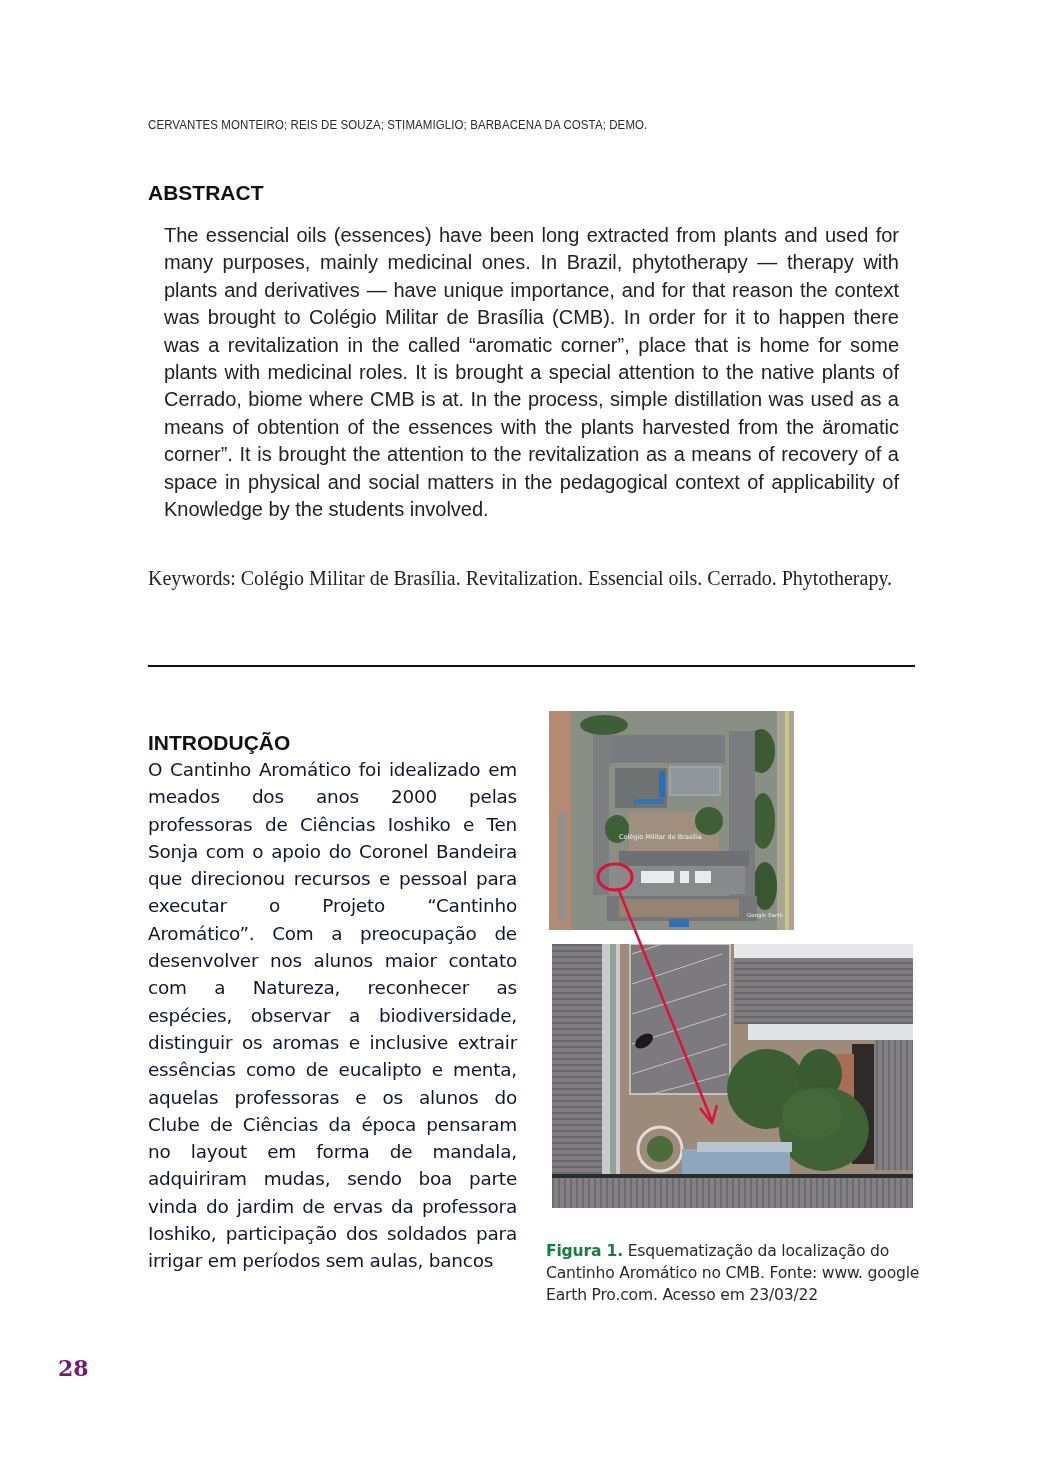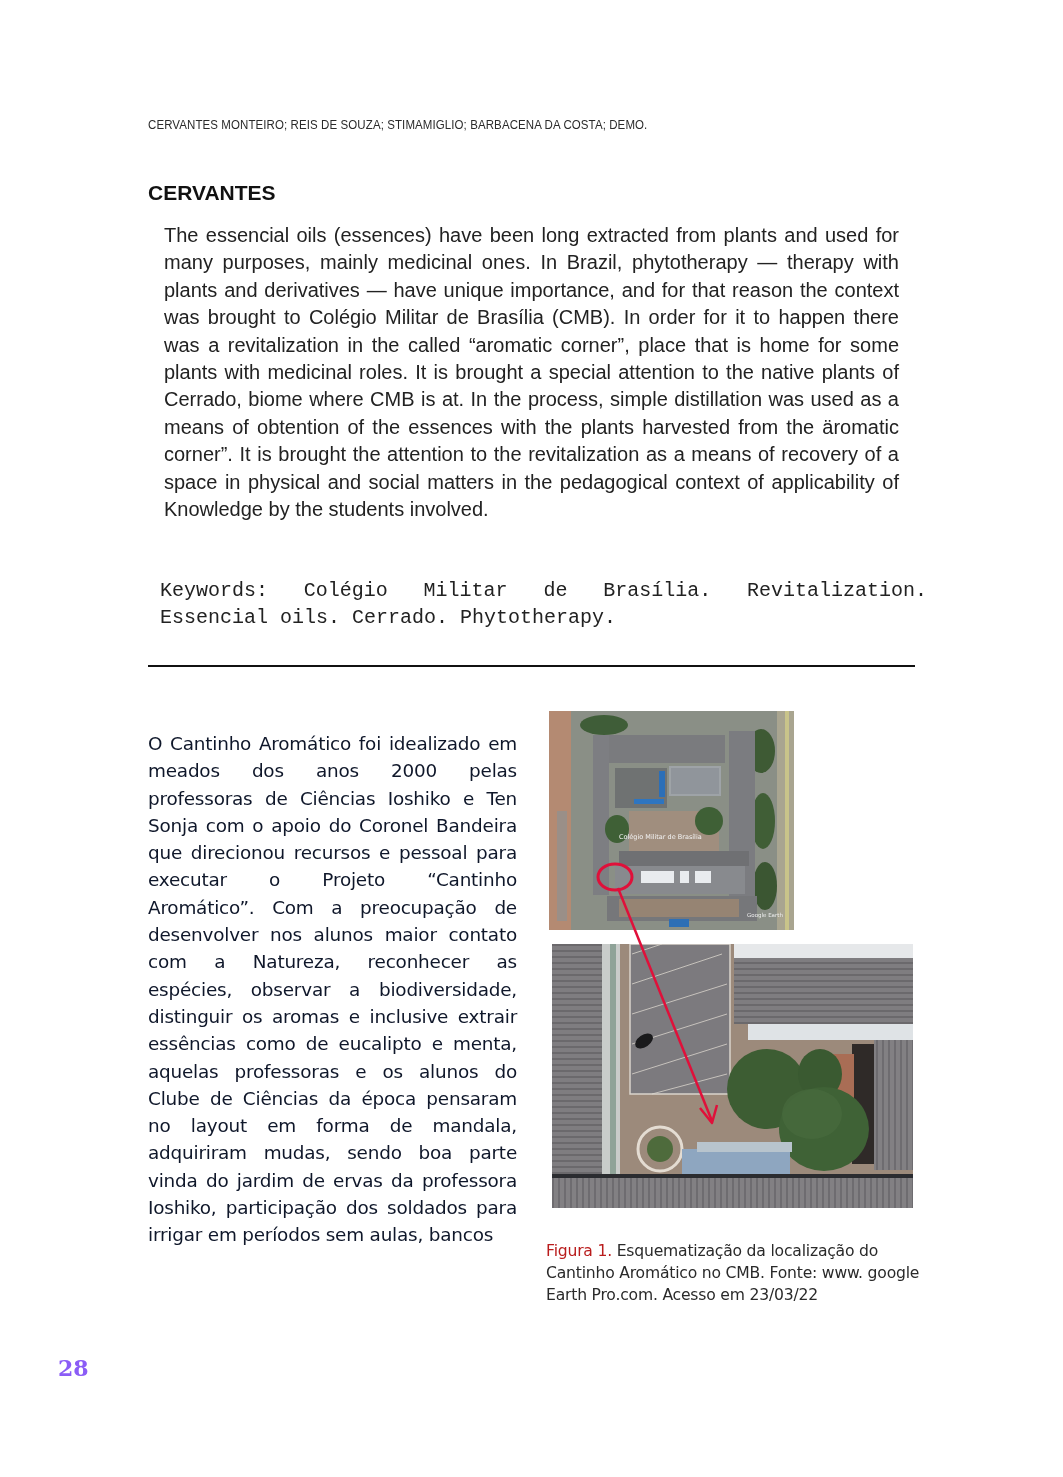--- a/index.html
+++ b/index.html
@@ -20,22 +20,22 @@
     font-family: "Liberation Sans", sans-serif; font-weight: bold;
     font-size: 21px; line-height: 26px; color: #111; margin: 0;
   }
   .abstract-body {
     font-family: "Liberation Sans", sans-serif; font-size: 20px; line-height: 27.4px;
     text-align: justify; margin: 16px; color: #222;
     hyphens: manual;
   }
   .keywords {
     position: absolute; left: 148px; top: 565px; width: 767px;
-    font-family: Liberation Mono, monospace; font-size: 20px; line-height: 27.4px;
-    text-align: justify; text-align-last: left; color: #222; margin: 12px;
+    font-family: Liberation Serif, serif; font-size: 20px; line-height: 27.4px;
+    text-align: justify; text-align-last: left; color: #222; margin: 0;
   }
   .rule {
     position: absolute; left: 148px; top: 665px; width: 767px; height: 2px;
     background: #111;
   }
   .intro {
     position: absolute; left: 148px; top: 730px; width: 369px;
   }
   .intro-body {
     font-family: "DejaVu Sans", sans-serif; font-size: 18.4px; line-height: 27.3px;
@@ -47,44 +47,45 @@
   }
   .figure-bottom {
     position: absolute; left: 552px; top: 944px; width: 361px; height: 264px;
     overflow: hidden;
   }
   .caption {
     position: absolute; left: 546px; top: 1240px; width: 375px;
     font-family: "DejaVu Sans", sans-serif; font-size: 15.6px; line-height: 22px; color: #2a2a2a;
     letter-spacing: -0.2px;
   }
-  .caption .fig-label { font-weight: normal; color: #b91c1c; margin-top: 6px; }
+  .caption .fig-label { font-weight: bold; color: #15803d; margin-top: 6px; }
   .page-number {
     position: absolute; left: 58px; top: 1355px;
-    font-family: "DejaVu Serif", serif; font-weight: bold; font-size: 22px; color: #8b5cf6;
+    font-family: "DejaVu Serif", serif; font-weight: bold; font-size: 22px; color: #701a75;
   }
   .arrow-overlay {
     position: absolute; left: 540px; top: 700px; width: 390px; height: 520px; pointer-events: none;
   }
 </style>
 </head>
 <body>
 
 <div class="running-head">CERVANTES MONTEIRO; REIS DE SOUZA; STIMAMIGLIO; BARBACENA DA COSTA; DEMO.</div>
 
 <section class="abstract">
-  <h2 class="section-heading">CERVANTES</h2>
+  <h2 class="section-heading">ABSTRACT</h2>
   <p class="abstract-body">The essencial oils (essences) have been long extracted from plants and used for many purposes, mainly medicinal ones. In Brazil, phytotherapy — therapy with plants and derivatives — have unique importance, and for that reason the context was brought to Colégio Militar de Brasília (CMB). In or­der for it to happen there was a revitalization in the called “aromatic cor­ner”, place that is home for some plants with medicinal roles. It is brought a special attention to the native plants of Cerrado, biome where CMB is at. In the process, simple distillation was used as a means of obtention of the essences with the plants harvested from the äromatic corner”. It is brought the attention to the revitalization as a means of recovery of a space in phys­ical and social matters in the pedagogical context of applicability of Knowl­edge by the students involved.</p>
 </section>
 
 <p class="keywords">Keywords: Colégio Militar de Brasília. Revitalization. Essencial oils. Cerrado. Phytotherapy.</p>
 
 <div class="rule"></div>
 
 <section class="intro">
+  <h2 class="section-heading">INTRODUÇÃO</h2>
   <p class="intro-body">O Cantinho Aromático foi idealiza­do em meados dos anos 2000 pe­las professoras de Ciências Ioshiko e Ten Sonja com o apoio do Coronel Bandeira que direcionou recursos e pessoal para executar o Projeto “Cantinho Aromático”. Com a preo­cupação de desenvolver nos alunos maior contato com a Natureza, reco­nhecer as espécies, observar a bio­diversidade, distinguir os aromas e inclusive extrair essências como de eucalipto e menta, aquelas profes­soras e os alunos do Clube de Ciên­cias da época pensaram no layout em forma de mandala, adquiriram mudas, sendo boa parte vinda do jar­dim de ervas da professora Ioshiko, participação dos soldados para irri­gar em períodos sem aulas, bancos</p>
 </section>
 
 <div class="figure-top">
   <svg width="245" height="219" viewBox="0 0 245 219" xmlns="http://www.w3.org/2000/svg">
     <rect width="245" height="219" fill="#8a8f86"></rect>
 
     <rect x="0" y="0" width="22" height="219" fill="#b48a72"></rect>
     <rect x="8" y="100" width="10" height="110" fill="#9a8f88"></rect>
 

